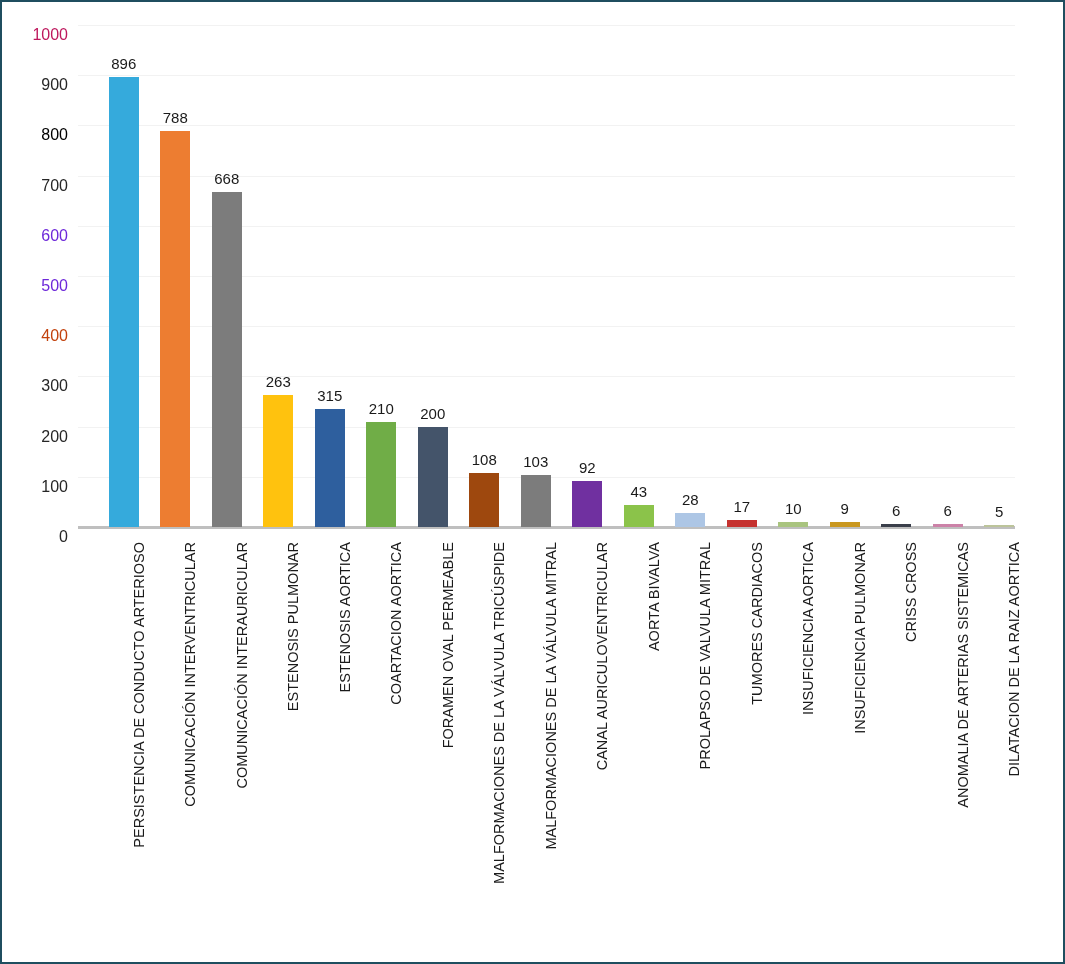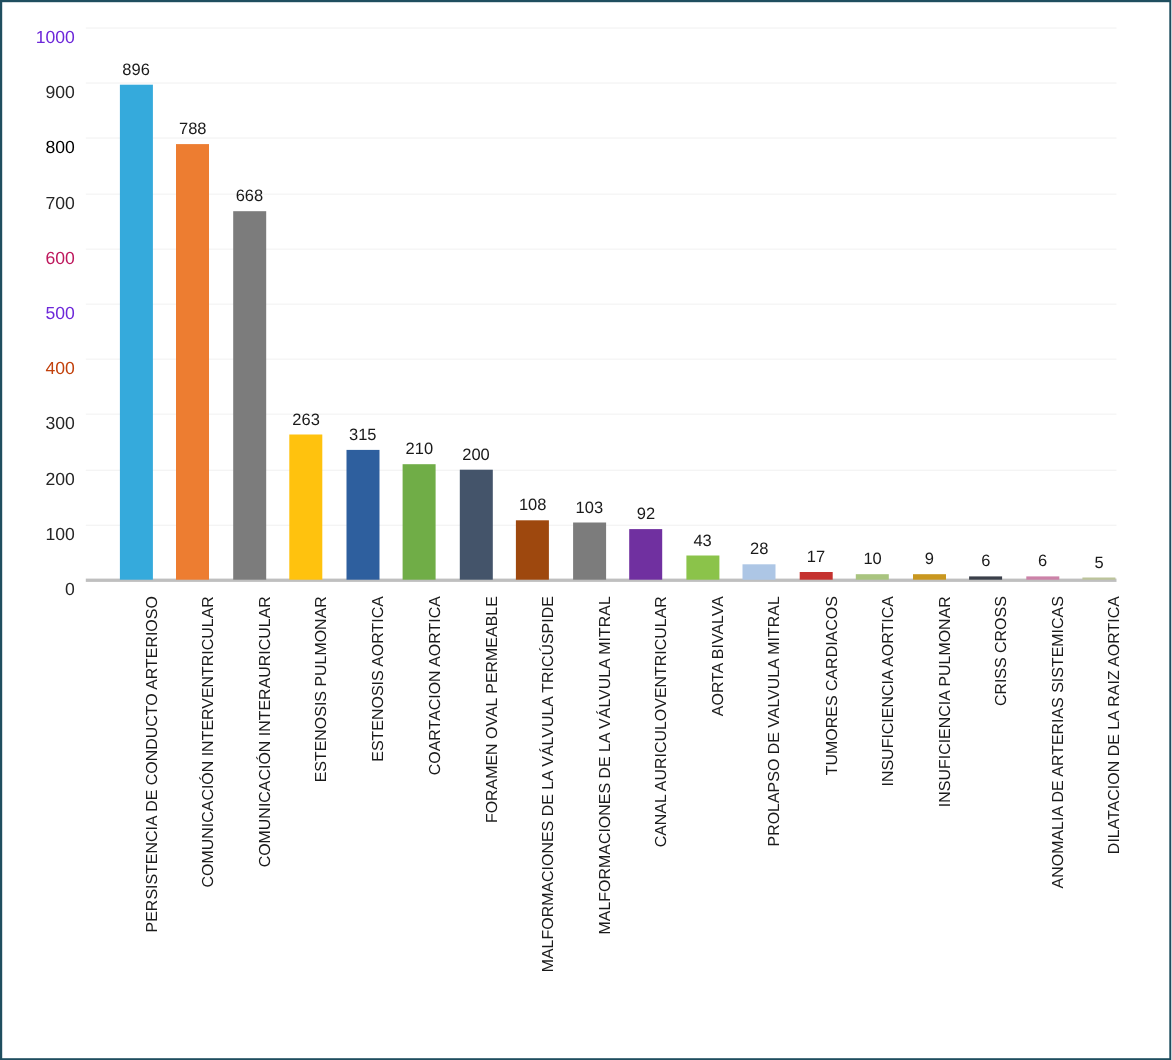--- a/index.html
+++ b/index.html
@@ -117,25 +117,25 @@
     display: inline-block;
     transform: translate(-100%, 50%);
   }
 </style>
 </head>
 <body>
 
 <div id="chart-frame">
 
   <div id="y-axis">
-      <div class="y-tick-label" style="top: 33px; color: #6d28d9;">1000</div>
+      <div class="y-tick-label" style="top: 33px; color: #be185d;">1000</div>
       <div class="y-tick-label" style="top: 83.2px; color: rgb(38, 38, 38);">900</div>
       <div class="y-tick-label" style="top: 133.4px; color: #000000;">800</div>
       <div class="y-tick-label" style="top: 183.6px; color: rgb(38, 38, 38);">700</div>
-      <div class="y-tick-label" style="top: 233.8px; color: #be185d;">600</div>
+      <div class="y-tick-label" style="top: 233.8px; color: #6d28d9;">600</div>
       <div class="y-tick-label" style="top: 284px; color: #6d28d9;">500</div>
       <div class="y-tick-label" style="top: 334.2px; color: #c2410c;">400</div>
       <div class="y-tick-label" style="top: 384.4px; color: rgb(38, 38, 38);">300</div>
       <div class="y-tick-label" style="top: 434.6px; color: rgb(38, 38, 38);">200</div>
       <div class="y-tick-label" style="top: 484.8px; color: rgb(38, 38, 38);">100</div>
       <div class="y-tick-label" style="top: 535px; color: rgb(38, 38, 38);">0</div>
     </div>
 
   <div id="plot-area">
     <div class="axis-baseline"></div>

